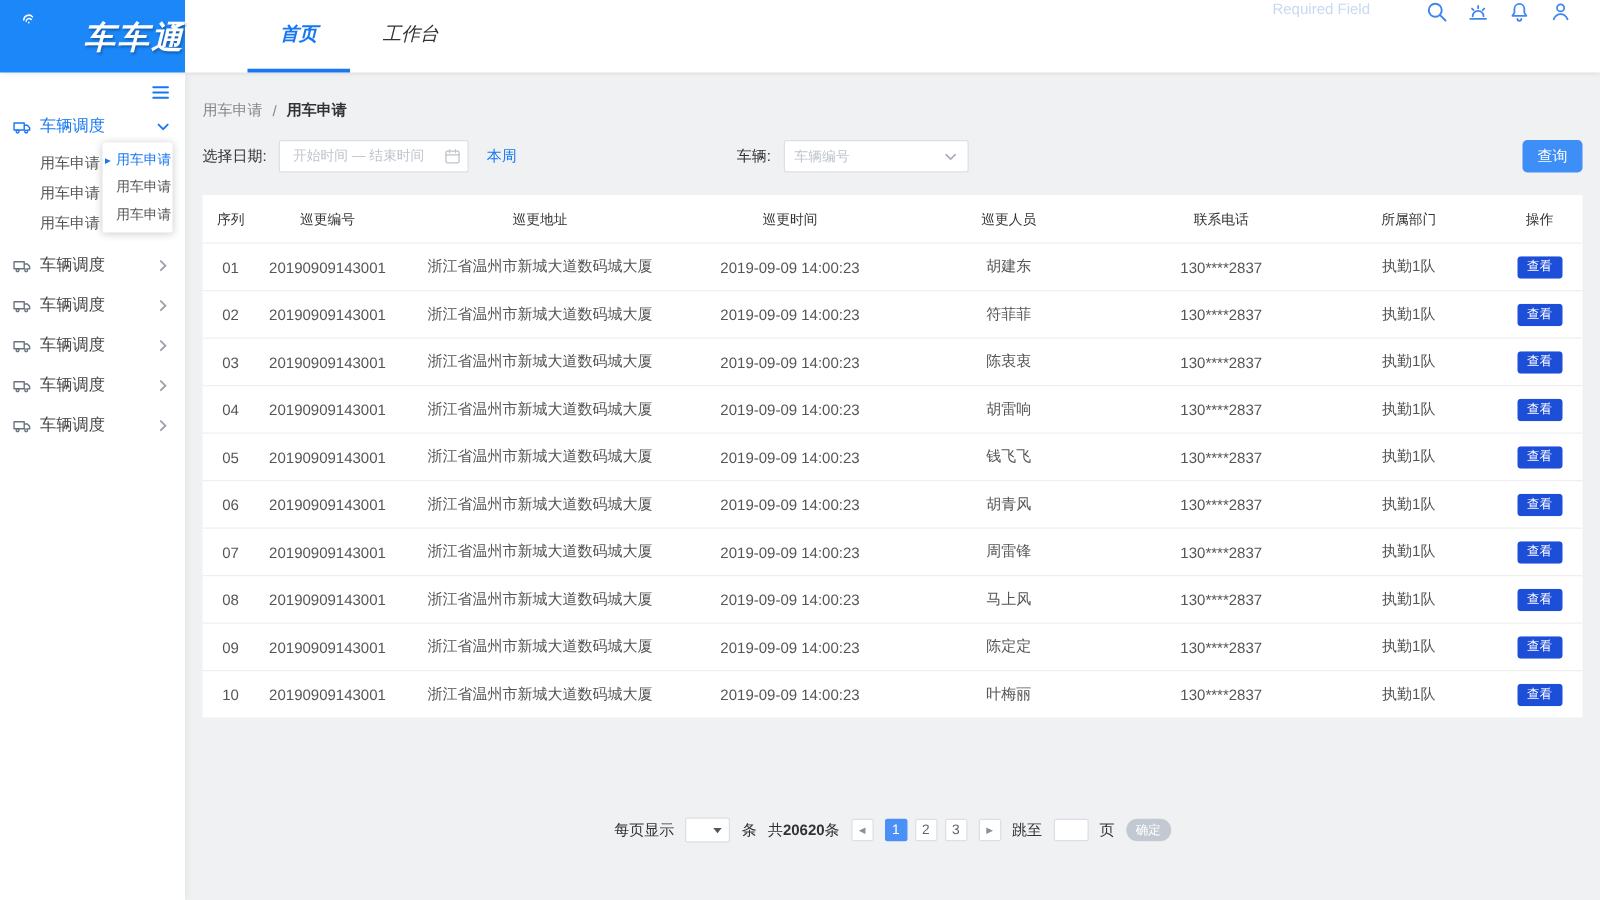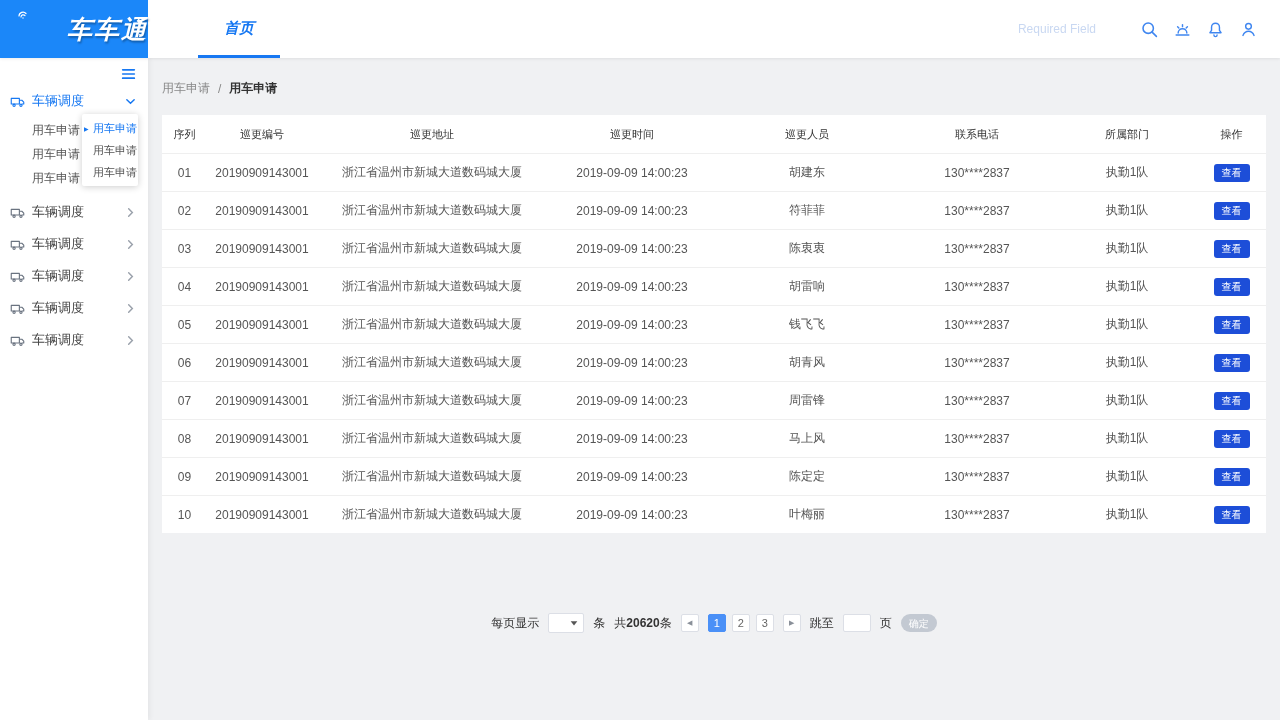--- a/index.html
+++ b/index.html
@@ -6,21 +6,21 @@
   html,body{width:1280px;height:720px;overflow:hidden;background:#f0f1f3;}
 
   
   .header{position:fixed;top:0;left:0;right:0;height:58px;background:#fff;z-index:30;display:flex;align-items:stretch;box-shadow:0 1px 3px rgba(0,0,0,.08);}
   .logo{width:148px;height:58px;background:#1b87f9;display:flex;align-items:center;justify-content:flex-end;position:relative;flex:0 0 148px;}
   .logo-text{color:#fff;font-size:25px;font-weight:bold;font-style:italic;letter-spacing:2px;text-shadow:1px 2px 2px rgba(0,0,0,.3);}
   .logo-waves{position:absolute;top:9px;left:16px;width:14px;height:12px;color:#fff;}
   .nav{display:flex;margin-left:50px;}
   .tab{padding:0 26px;line-height:55px;font-size:15px;color:#333;cursor:pointer;border-bottom:3px solid transparent;white-space:nowrap;font-style:italic;}
   .tab.active{color:#1778f2;border-bottom-color:#1778f2;font-weight:bold;}
-  .header-right{margin-left:auto;display:flex;align-items:center;gap:14px;padding-right:22px;}
+  .header-right{margin-left:auto;display:flex;align-items:flex-start;gap:14px;padding-right:22px;}
   .required-field{color:#c9d8f2;font-size:12px;margin-right:30px;}
   .hicon{width:19px;height:19px;color:#3f86f0;cursor:pointer;display:inline-flex;}
   .hicon svg{width:100%;height:100%;}
 
   
   .sidebar{position:fixed;top:58px;left:0;width:148px;bottom:0;background:#fff;box-shadow:2px 0 5px rgba(0,0,0,.05);z-index:20;}
   .burger{display:flex;justify-content:flex-end;padding:9px 12px 3px;}
   .burger svg{width:15px;height:14px;color:#1778f2;cursor:pointer;}
   .side-group{display:flex;align-items:center;height:34px;padding:0 12px 0 10px;color:#1778f2;font-size:13px;cursor:pointer;}
   .side-group .icon{width:15px;height:15px;margin-right:7px;display:inline-flex;}
@@ -83,20 +83,21 @@
   <div class="logo">
     <svg class="logo-waves" viewBox="0 0 24 24" fill="none" stroke="currentColor" stroke-width="2.4" stroke-linecap="round">
       <path d="M4 14a8 8 0 0 1 14-5"></path>
         <path d="M8 16a4.5 4.5 0 0 1 8-2.7"></path>
         <circle cx="12" cy="18" r="1.4" fill="currentColor" stroke="none"></circle>
     </svg>
     <span class="logo-text">车车通</span>
   </div>
   <nav class="nav">
       <div class="tab active">首页</div>
+      <div class="tab">工作台</div>
     </nav>
   <div class="header-right">
     <span class="required-field">Required Field</span>
     <span class="hicon">
       <svg viewBox="0 0 22 22" fill="none" stroke="currentColor" stroke-width="1.8" stroke-linecap="round">
           <circle cx="9.5" cy="9.5" r="6"></circle>
           <path d="M14 14l5 5"></path>
         </svg>
     </span>
     <span class="hicon">
@@ -239,20 +240,41 @@
     </div>
 </aside>
 
 <main class="main">
   <div class="breadcrumb">
     <span class="parent">用车申请</span>
     <span>/</span>
     <span class="current">用车申请</span>
   </div>
 
+  <div class="filters">
+    <span>选择日期:</span>
+    <span class="date-wrap">
+      <input class="date-input" placeholder="开始时间 — 结束时间" style="">
+      <svg class="cal-icon" viewBox="0 0 24 24" fill="none" stroke="currentColor" stroke-width="1.8" stroke-linecap="round">
+          <rect x="3" y="5" width="18" height="16" rx="2"></rect>
+          <path d="M3 10h18M8 3v4M16 3v4"></path>
+        </svg>
+    </span>
+    <a class="week-link">本周</a>
+    <span class="vehicle-label">车辆:</span>
+    <div class="select">
+      <span>车辆编号</span>
+      <span class="caret">
+        <svg viewBox="0 0 12 12" fill="none" stroke="currentColor" stroke-width="1.4" stroke-linecap="round">
+            <path d="M2 4l4 4 4-4"></path>
+          </svg>
+      </span>
+    </div>
+    <button class="search-btn">查询</button>
+  </div>
 
   <div class="table">
     <div class="t-head">
         <div class="t-cell">序列</div>
         <div class="t-cell">巡更编号</div>
         <div class="t-cell">巡更地址</div>
         <div class="t-cell">巡更时间</div>
         <div class="t-cell">巡更人员</div>
         <div class="t-cell">联系电话</div>
         <div class="t-cell">所属部门</div>

